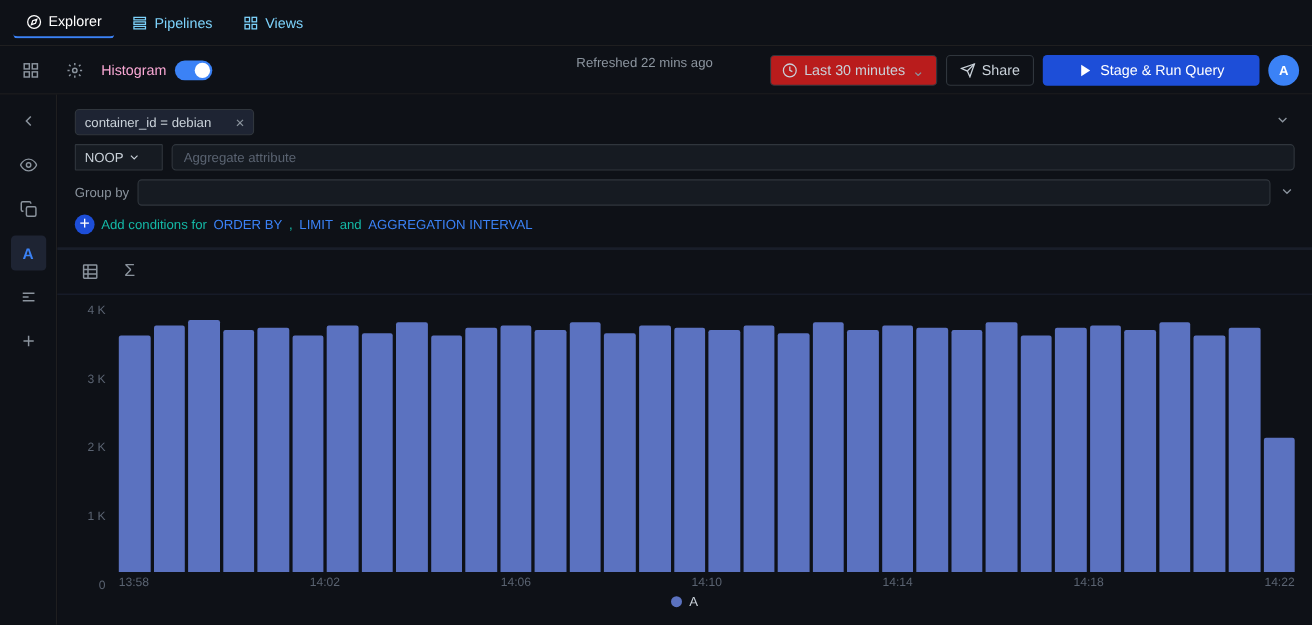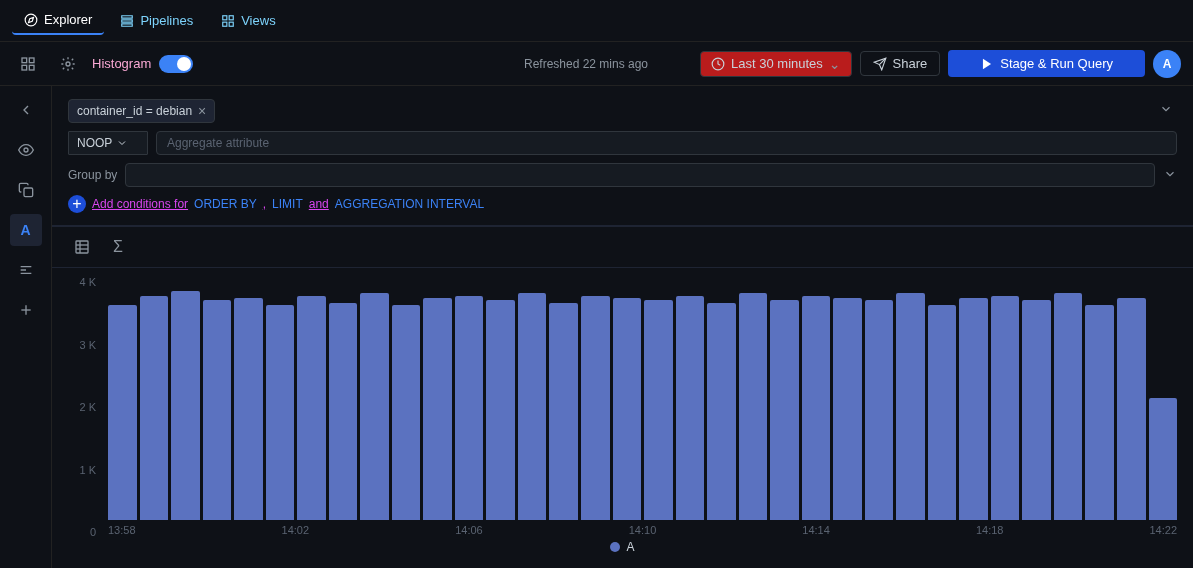--- a/index.html
+++ b/index.html
@@ -42,21 +42,21 @@
     .toolbar {
       display: flex;
       align-items: center;
       height: 44px;
       background: #0e1117;
       border-bottom: 1px solid #222;
       padding: 0 12px;
       gap: 8px;
     }
     .toolbar-left { display: flex; align-items: center; gap: 8px; flex: 1; }
-    .toolbar-right { display: flex; align-items: center; gap: 8px; }
+    .toolbar-right { display: flex; gap: 8px; }
 
     .histogram-label {
       color: #f9a8d4;
       font-size: 13px;
     }
 
     
     .toggle {
       width: 34px; height: 18px;
       background: #3b82f6;
@@ -170,21 +170,21 @@
 
     .filter-row {
       display: flex;
       align-items: center;
       margin-bottom: 8px;
     }
 
     .filter-tag {
       display: flex;
       align-items: center;
-      gap: 6px;
+      gap: 22px;
       background: #1e2433;
       border: 1px solid #30363d;
       border-radius: 4px;
       padding: 4px 8px;
       font-size: 12px;
       color: #c9d1d9;
     }
     .filter-tag .remove {
       color: #8b949e;
       cursor: pointer;
@@ -267,21 +267,21 @@
     .conditions-row .add-btn {
       width: 18px; height: 18px;
       background: #1d4ed8;
       border-radius: 50%;
       display: flex; align-items: center; justify-content: center;
       color: #fff;
       font-size: 16px;
       cursor: pointer;
       line-height: 1;
     }
-    .conditions-row .text { color: #d946ef; text-decoration: underline; }
+    .conditions-row .text { color: #14b8a6; }
     .conditions-row .link { color: #3b82f6; cursor: pointer; }
 
     
     .bottom-toolbar {
       display: flex;
       align-items: center;
       gap: 8px;
       padding: 6px 16px;
       border-top: 1px solid #1e2433;
       border-bottom: 1px solid #1e2433;

